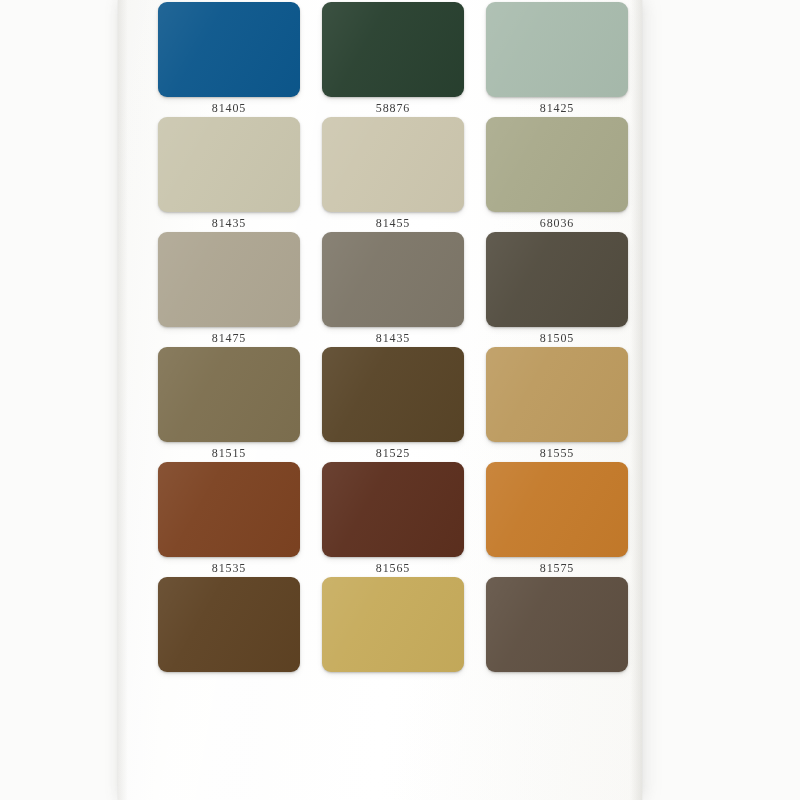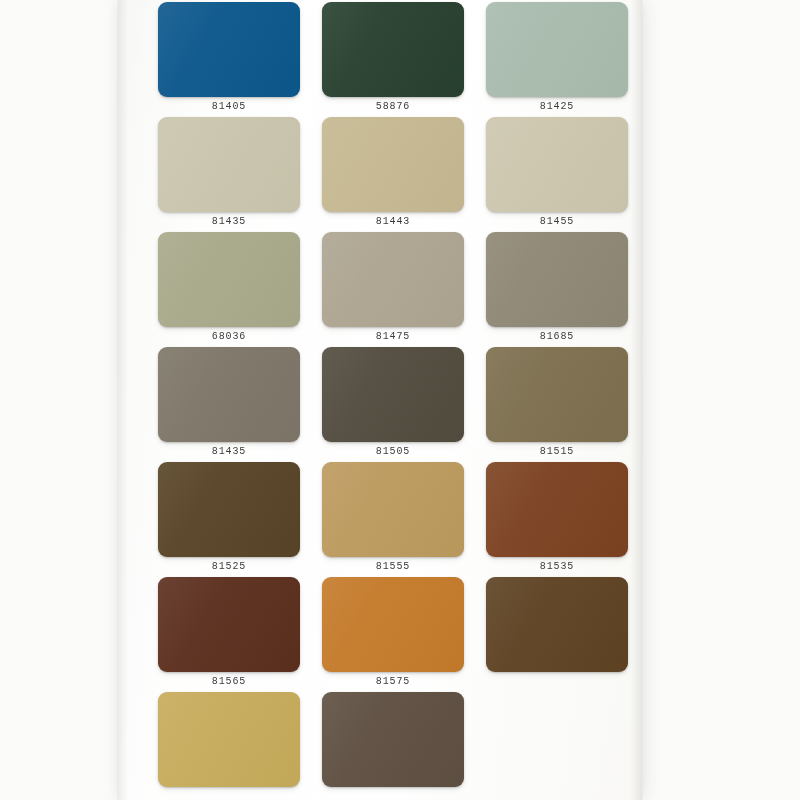--- a/index.html
+++ b/index.html
@@ -114,24 +114,24 @@
     border-radius: 9px;
     background: linear-gradient(120deg,
       rgba(255,255,255,0.09) 0%,
       rgba(255,255,255,0.03) 35%,
       rgba(0,0,0,0.02) 100%);
     pointer-events: none;
   }
 
   .swatch-label {
     margin-top: 5px;
-    font-size: 10px;
+    font-size: 12px;
     letter-spacing: 0.9px;
     color: #3c3c3c;
-    font-family: Liberation Mono, monospace;
+    font-family: Liberation Serif, serif;
     text-align: center;
     line-height: 1;
     white-space: nowrap;
   }
 
   
   .swatch-cell.clipped .swatch-chip {
     height: 95px;
   }
   .swatch-cell.clipped .swatch-label {
@@ -160,38 +160,30 @@
         </div>
         <div class="swatch-cell">
           <div class="swatch-chip" style="background: rgb(168, 187, 173);"></div>
           <div class="swatch-label">81425</div>
         </div>
         <div class="swatch-cell">
           <div class="swatch-chip" style="background: rgb(201, 197, 173);"></div>
           <div class="swatch-label">81435</div>
         </div>
         <div class="swatch-cell">
-          <div class="swatch-chip" style="background: rgb(197, 184, 145);"></div>
-          <div class="swatch-label">81443</div>
-        </div>
-        <div class="swatch-cell">
           <div class="swatch-chip" style="background: rgb(204, 198, 174);"></div>
           <div class="swatch-label">81455</div>
         </div>
         <div class="swatch-cell">
           <div class="swatch-chip" style="background: rgb(168, 169, 138);"></div>
           <div class="swatch-label">68036</div>
         </div>
         <div class="swatch-cell">
           <div class="swatch-chip" style="background: rgb(173, 165, 145);"></div>
           <div class="swatch-label">81475</div>
-        </div>
-        <div class="swatch-cell">
-          <div class="swatch-chip" style="background: rgb(142, 135, 117);"></div>
-          <div class="swatch-label">81685</div>
         </div>
         <div class="swatch-cell">
           <div class="swatch-chip" style="background: rgb(125, 118, 104);"></div>
           <div class="swatch-label">81435</div>
         </div>
         <div class="swatch-cell">
           <div class="swatch-chip" style="background: rgb(82, 76, 63);"></div>
           <div class="swatch-label">81505</div>
         </div>
         <div class="swatch-cell">

